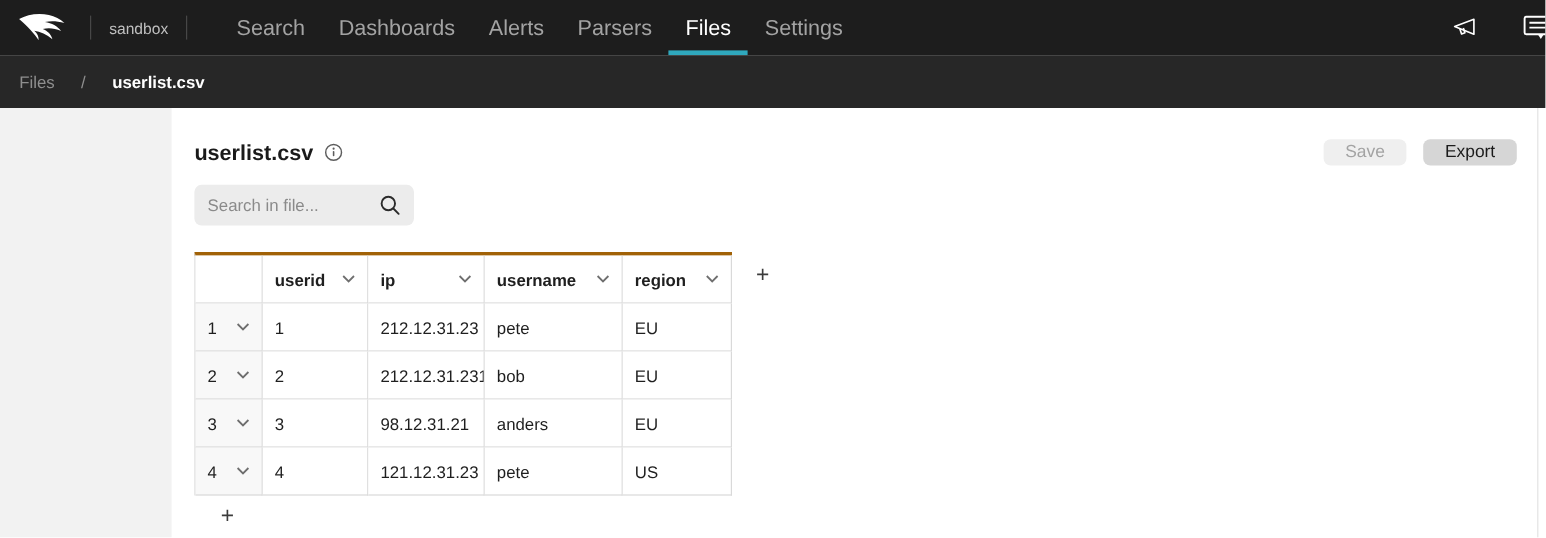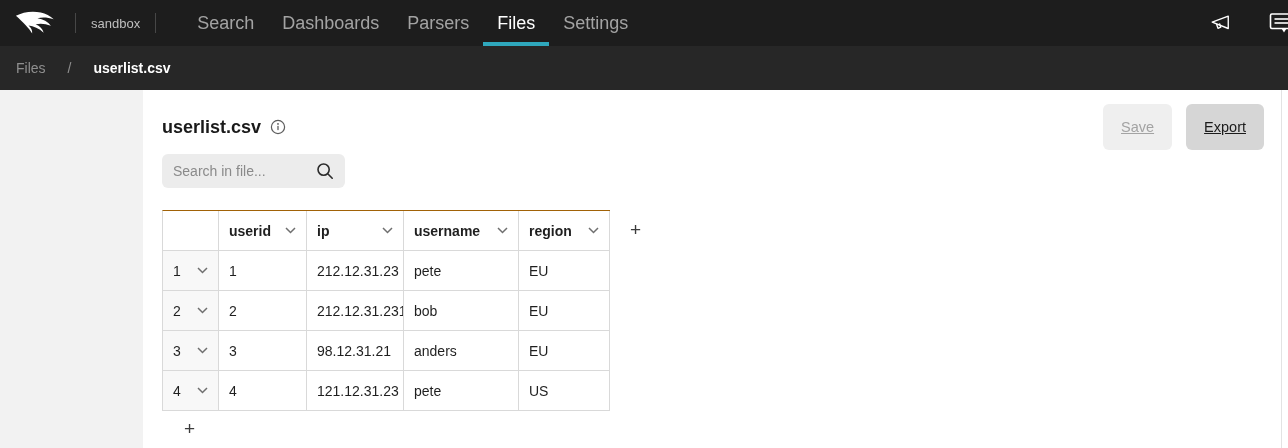--- a/index.html
+++ b/index.html
@@ -31,35 +31,35 @@
   
   .content { position:relative; height:358px; background:#fff; }
   .sidebar { position:absolute; left:0; top:0; bottom:0; width:143px; background:#f2f2f2; }
   .scroll-edge { position:absolute; top:0; bottom:0; right:6px; width:1px; background:#e3e3e3; }
   .main { margin-left:143px; padding:18px 24px 0 19px; }
 
   .title-row { display:flex; align-items:center; height:38px; }
   .page-title { font-size:18px; font-weight:bold; color:#1a1a1a; }
   .info-icon { margin-left:9px; display:flex; align-items:center; }
   .title-actions { margin-left:auto; display:flex; gap:14px; }
-  .btn { height:46px; padding:0 18px; border:none; border-radius:6px; font-size:14.5px;
-    font-family:"Liberation Sans", sans-serif; cursor:pointer;text-decoration:underline; }
+  .btn { height:22px; padding:0 18px; border:none; border-radius:6px; font-size:14.5px;
+    font-family:"Liberation Sans", sans-serif; cursor:pointer; }
   .btn-save { background:#efefef; color:#a3a3a3; }
   .btn-export { background:#d6d6d6; color:#1b1b1b; }
 
   .search-row { margin-top:8px; }
   .search-box { width:183px; height:34px; background:#ececec; border-radius:6px;
     display:flex; align-items:center; padding:0 11px; }
   .search-box input { flex:1; border:none; outline:none; background:transparent;
     font-size:14px; color:#6d28d9; font-family:"Liberation Sans", sans-serif; min-width:0; }
   .search-box input::placeholder { color:#8a8a8a; }
 
   
   .table-area { margin-top:22px; display:flex; align-items:flex-start; }
-  .csv-table { border-top:1px solid #a16207; border-left:1px solid #d9d9d9;
+  .csv-table { border-top:3px solid #a16207; border-left:1px solid #d9d9d9;
     display:grid; grid-template-columns:56px 88px 97px 115px 91px; width:448px; }
   .cell { height:40px; border-right:1px solid #d9d9d9; border-bottom:1px solid #d9d9d9;
     display:flex; align-items:center; padding:0 10px; font-size:14px; color:#1f1f1f;
     background:#fff; overflow:hidden; white-space:nowrap; }
   .cell.head { font-weight:bold; justify-content:space-between; }
   .cell.corner { background:#fff; }
   .cell.rownum { background:#f8f8f8; justify-content:space-between; }
   .chev { display:flex; align-items:center; margin-left:8px; }
   .add-col { margin-left:20px; height:40px; display:flex; align-items:center;
     font-size:19px; color:#3c3c3c; cursor:pointer; }
@@ -75,20 +75,21 @@
       <path fill="#ffffff" d="M2 7 C9 3 19 1.5 28 3.5 C33 4.6 38 7 41.5 10.5 C35 8.6 29.5 8.4 24.5 9.6 C30.5 10.6 35.5 13.2 38.6 17.4 C32.8 15 27.4 14.6 22.6 15.8 C27 17.6 30 20.6 31 24.6 C26.2 20.4 20.4 17.8 15.2 17.2 C17.8 19.4 19.2 22.2 19 25.4 C15.6 20.2 9.4 13.4 2 7 Z"></path>
     </svg>
   </span>
   <span class="nav-divider"></span>
   <span class="workspace">sandbox</span>
   <span class="nav-divider"></span>
 
   <div class="nav">
     <div class="nav-item">Search</div>
     <div class="nav-item">Dashboards</div>
+    <div class="nav-item">Alerts</div>
     <div class="nav-item">Parsers</div>
     <div class="nav-item active">Files</div>
     <div class="nav-item">Settings</div>
   </div>
 
   <div class="topnav-right">
     <span class="icon-btn" style="margin-right:38px;">
       <svg width="22" height="22" viewBox="0 0 24 24" fill="none" stroke="#ffffff" stroke-width="1.5" stroke-linejoin="round">
         <path d="M21 4.5 L3.5 11 L21 18 Z"></path>
         <path d="M8.2 13 L9.8 17.8 L12.8 16.6 L11.4 12.4"></path>

